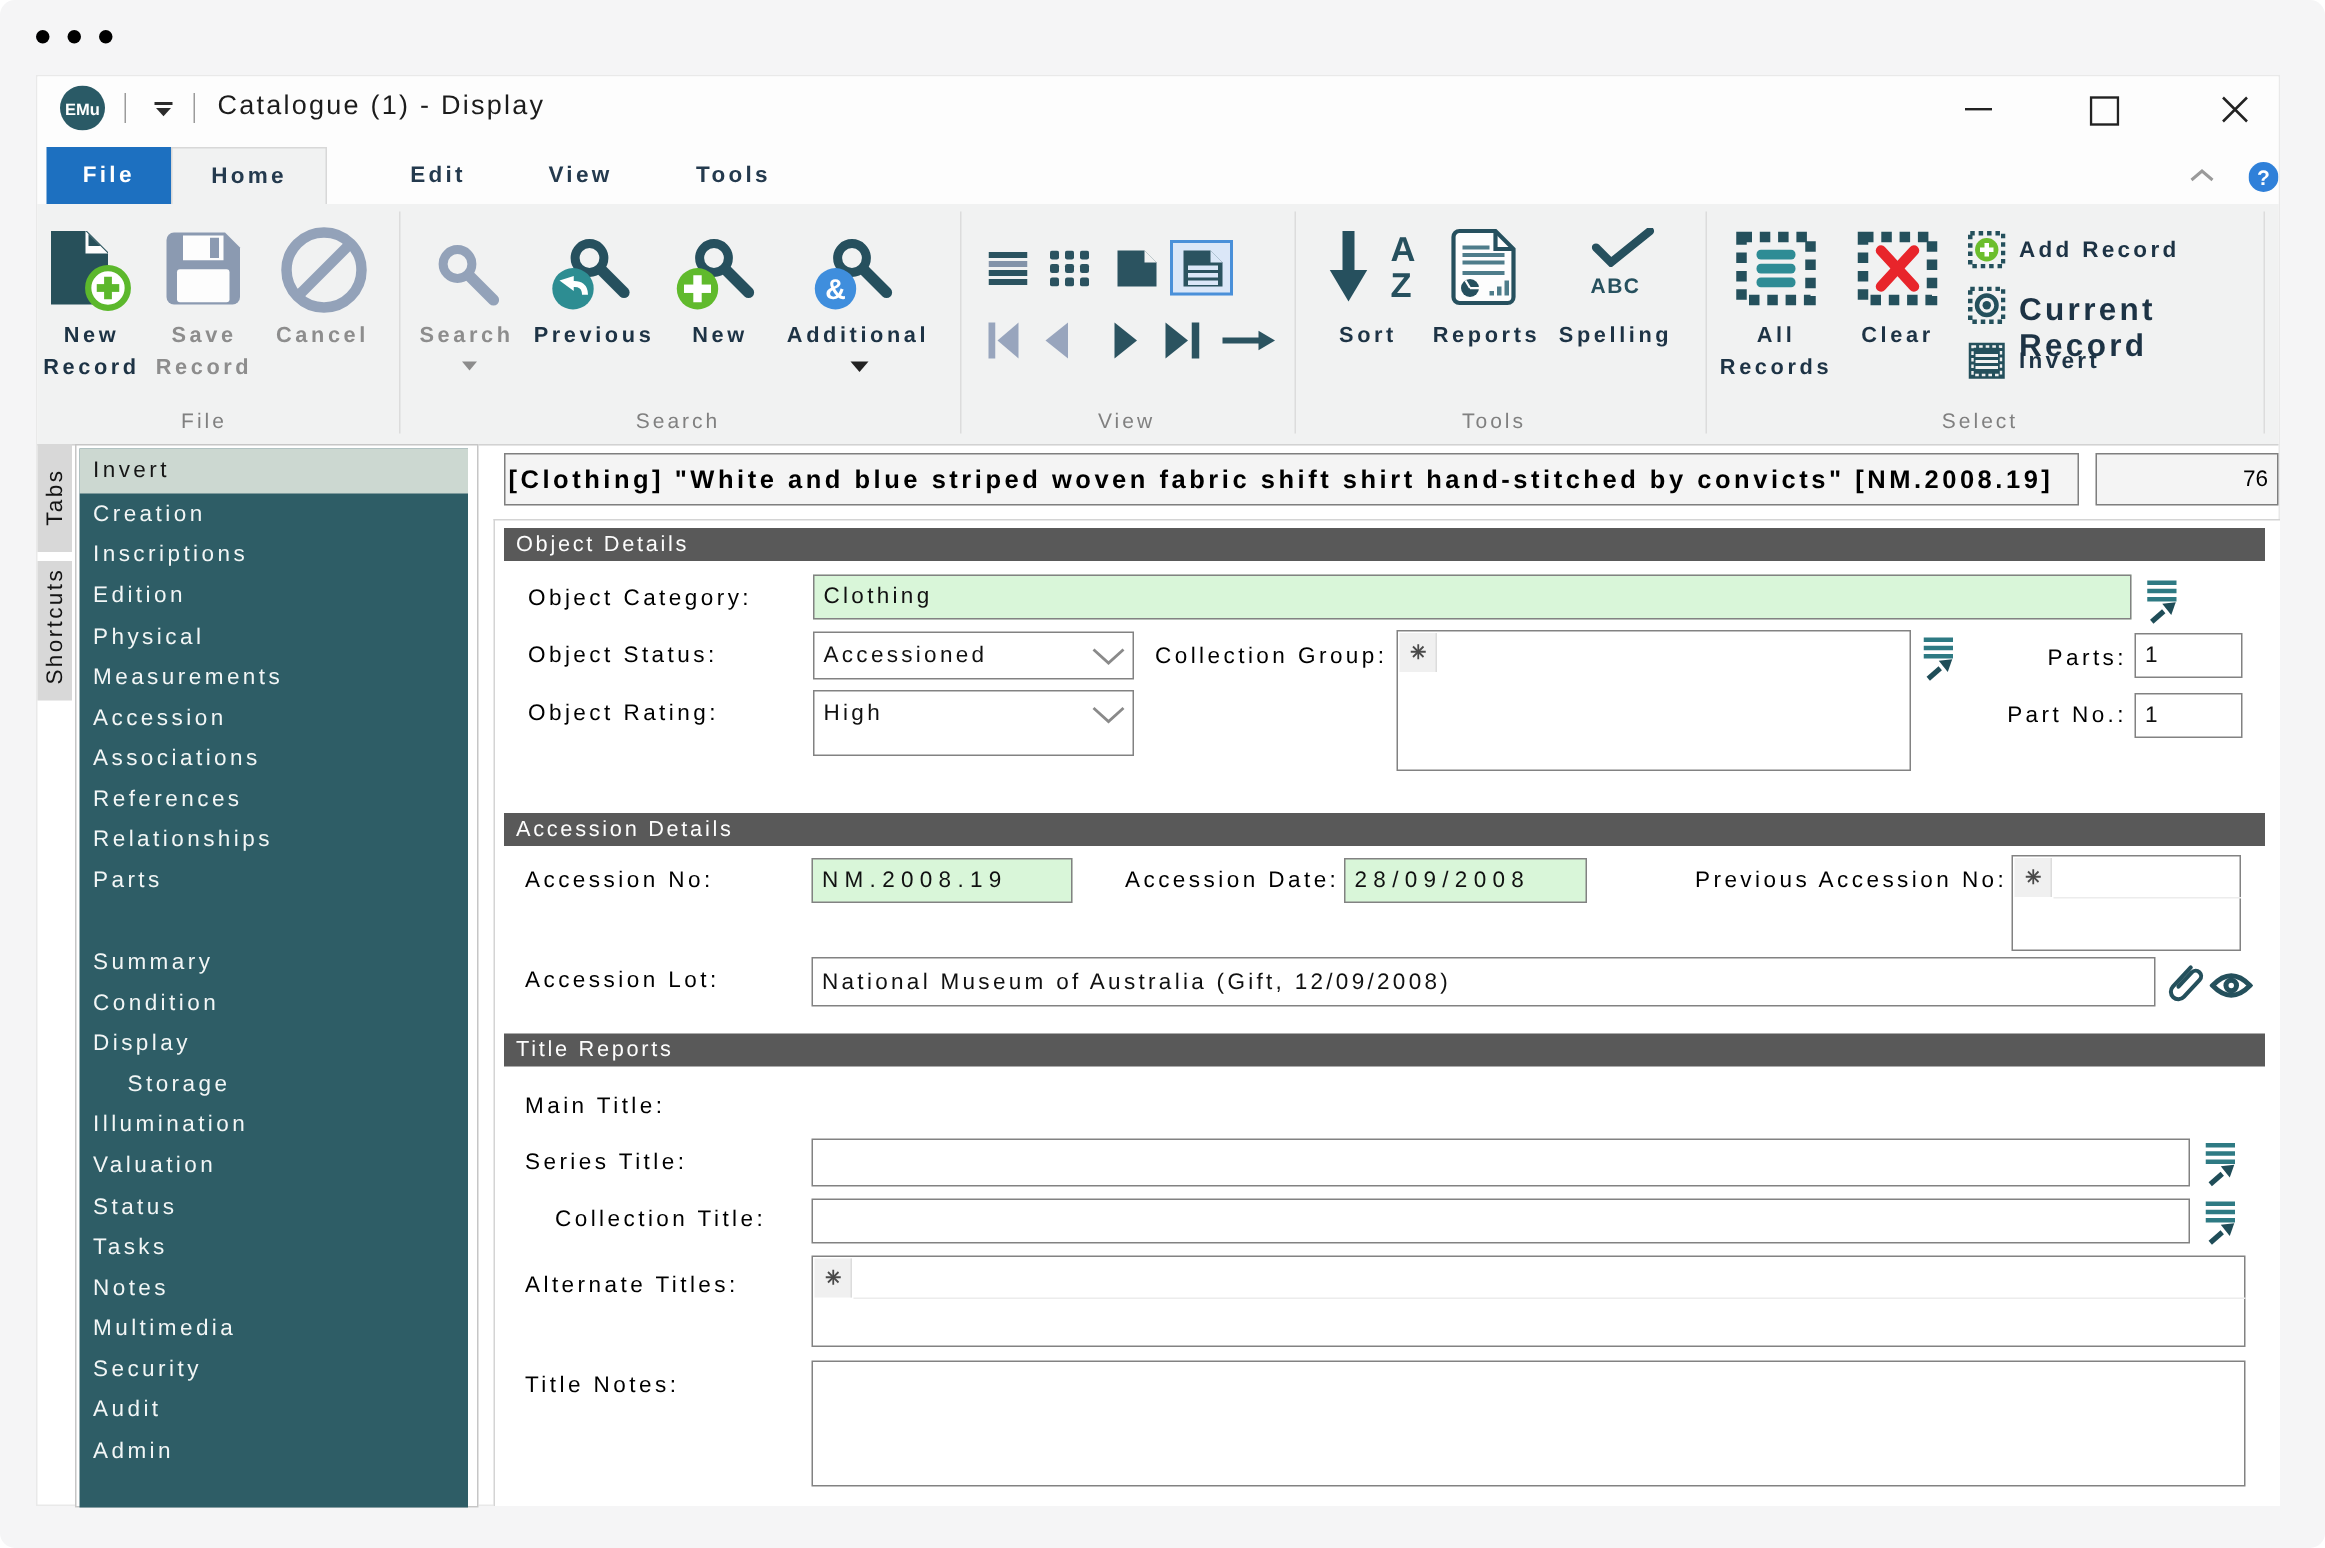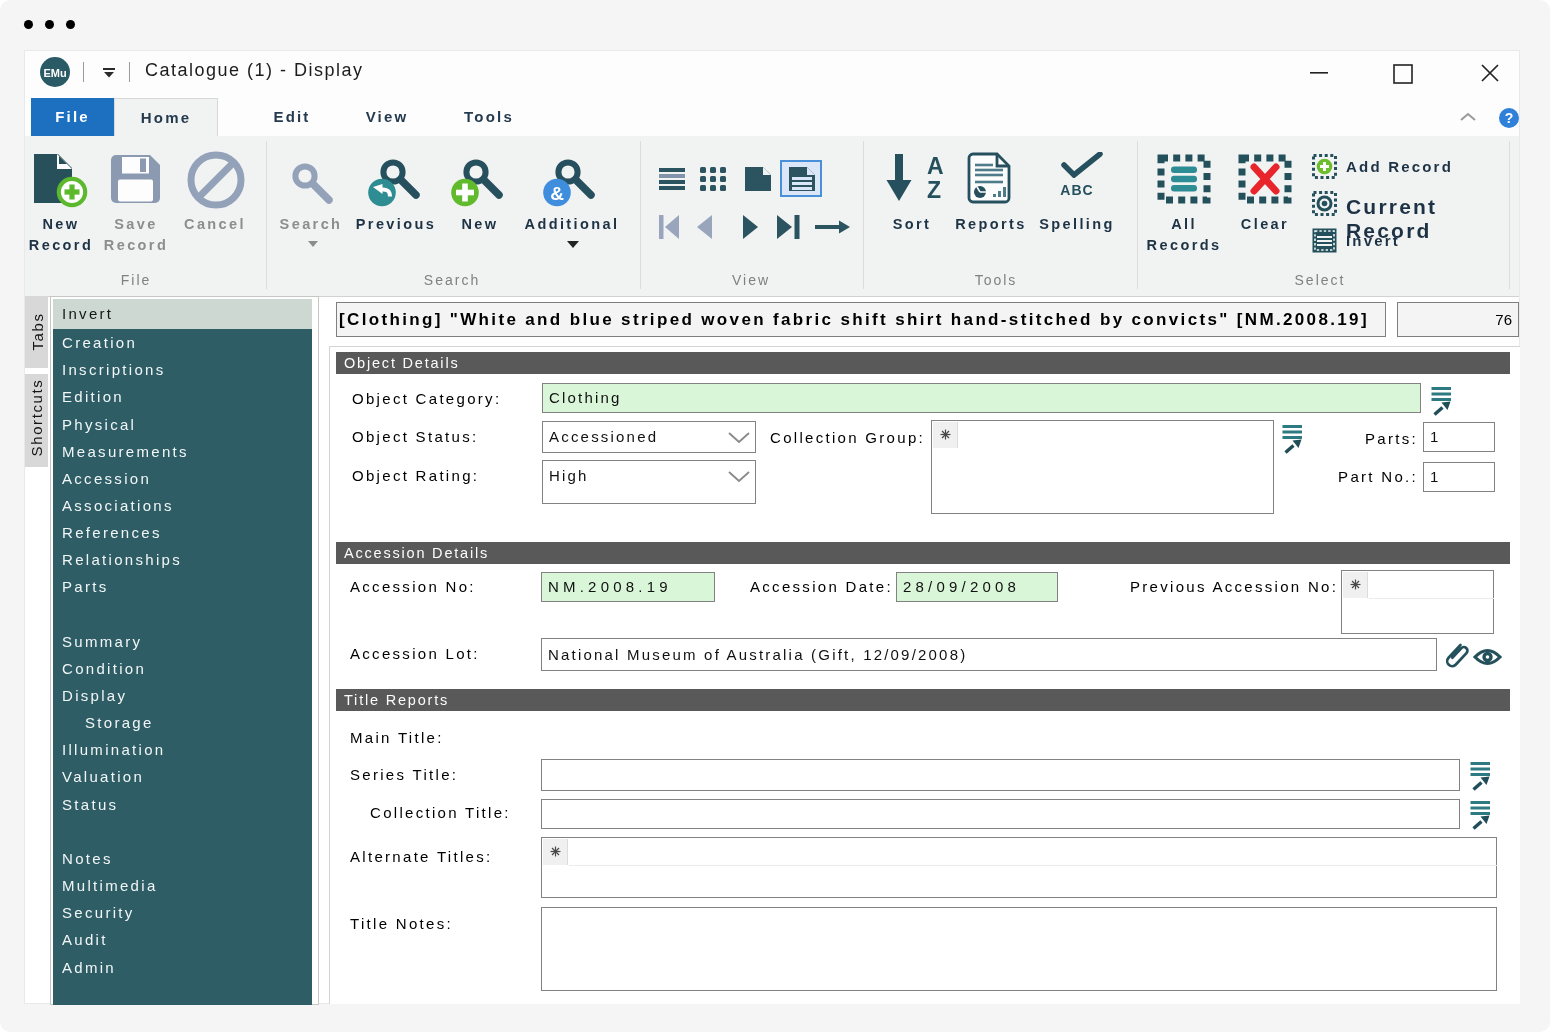--- a/index.html
+++ b/index.html
@@ -277,20 +277,21 @@
       <div class="srow" style="top:220.1px;">References</div>
       <div class="srow" style="top:247.2px;">Relationships</div>
       <div class="srow" style="top:274.4px;">Parts</div>
       <div class="srow" style="top:328.7px;">Summary</div>
       <div class="srow" style="top:355.8px;">Condition</div>
       <div class="srow" style="top:383px;">Display</div>
       <div class="srow" style="top:410.1px;padding-left:32px;">Storage</div>
       <div class="srow" style="top:437.3px;">Illumination</div>
       <div class="srow" style="top:464.4px;">Valuation</div>
       <div class="srow" style="top:491.6px;">Status</div>
+      <div class="srow" style="top:518.7px;">Tasks</div>
       <div class="srow" style="top:545.9px;">Notes</div>
       <div class="srow" style="top:573px;">Multimedia</div>
       <div class="srow" style="top:600.2px;">Security</div>
       <div class="srow" style="top:627.3px;">Audit</div>
       <div class="srow" style="top:654.5px;">Admin</div>
     </div>
   </div>
 
   <div class="abs" style="left:336px;top:302px;width:1050px;height:35px;background:#f4f4f4;border:1px solid #7f7f7f;font-weight:bold;font-size:17px;color:#000;line-height:33px;padding-left:2px;white-space:nowrap;overflow:hidden;letter-spacing:2.35px;">[Clothing] "White and blue striped woven fabric shift shirt hand-stitched by convicts" [NM.2008.19]</div>
   <div class="abs" style="left:1397px;top:302px;width:122px;height:35px;background:#f4f4f4;border:1px solid #7f7f7f;font-size:15px;color:#000;line-height:33px;text-align:right;padding-right:6px;">76</div>

